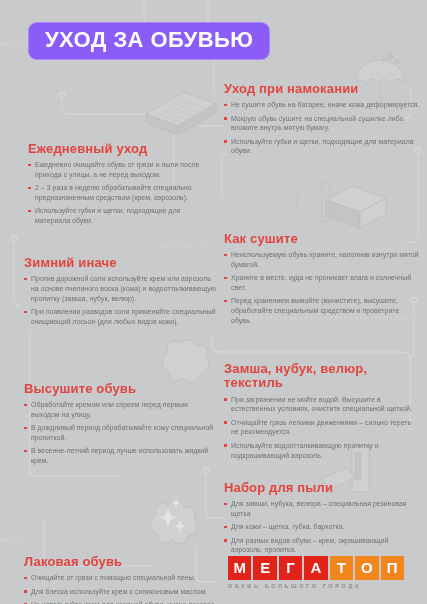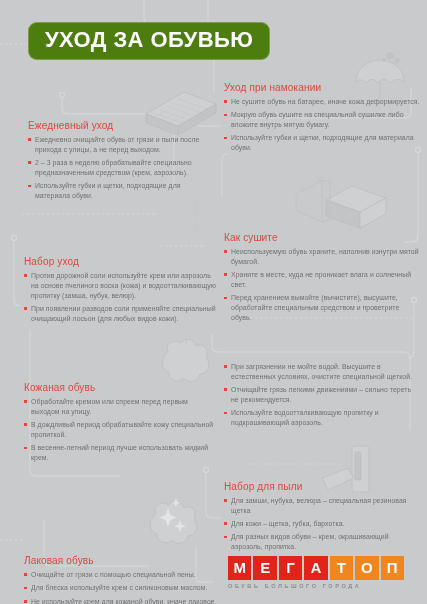--- a/index.html
+++ b/index.html
@@ -12,41 +12,41 @@
     -webkit-font-smoothing:antialiased;
   }
   #poster{position:absolute;inset:0;width:427px;height:604px;}
 
   
   #artwork{position:absolute;left:0;top:0;width:427px;height:604px;pointer-events:none;}
 
   
   .title-pill{
     position:absolute;left:28px;top:22px;
-    background:#4d7c0f;
+    background:#8b5cf6;
     border-radius:9px;
     padding:7px 17px 9px 17px;
     box-shadow:0 0 0 1px rgba(255,255,255,.25) inset;
   }
   .title-pill span{
     display:block;
     color:#ffffff;
     font-size:22px;
     font-weight:bold;
     letter-spacing:.4px;
     line-height:1;
     white-space:nowrap;
   }
 
   
   .block{position:absolute;}
   .block h3{
     margin:0 0 4px 0;
-    font-size:10px;
-    font-weight:normal;
+    font-size:13px;
+    font-weight:bold;
     color:#e2453f;
     letter-spacing:.15px;
     line-height:1.1;
   }
   .block ul{margin:0;padding:0;list-style:none;}
   .block li{
     position:relative;
     padding-left:7px;
     margin-bottom:3.5px;
     font-size:6.9px;
@@ -210,39 +210,39 @@
       <path class="artf2" d="M0 32 L26 22 L32 32 L6 44 Z"></path>
       <path class="art" d="M26 22 L32 32"></path>
     </g>
 
   </svg>
 
   <div class="title-pill">
     <span>УХОД ЗА ОБУВЬЮ</span>
   </div>
 
-  <div class="block col-left" style="left:28px;top:120px;">
+  <div class="block col-left" style="left:28px;top:142px;">
     <h3>Ежедневный уход</h3>
     <ul>
       <li><span class="bullet"></span><span>Ежедневно очищайте обувь от грязи и пыли после прихода с улицы, а не перед выходом.</span></li>
       <li><span class="bullet"></span><span>2 – 3 раза в неделю обрабатывайте специально предназначенным средством (крем, аэрозоль).</span></li>
       <li><span class="bullet"></span><span>Используйте губки и щетки, подходящие для материала обуви.</span></li>
     </ul>
   </div>
 
   <div class="block col-left" style="left:24px;top:256px;width:192px;">
-    <h3>Набор уход</h3>
+    <h3>Зимний иначе</h3>
     <ul>
       <li><span class="bullet"></span><span>Против дорожной соли используйте крем или аэрозоль на основе пчелиного воска (кожа) и водоотталкивающую пропитку (замша, нубук, велюр).</span></li>
       <li><span class="bullet"></span><span>При появлении разводов соли применяйте специальный очищающий лосьон (для любых видов кожи).</span></li>
     </ul>
   </div>
 
   <div class="block col-left" style="left:24px;top:382px;width:192px;">
-    <h3>Кожаная обувь</h3>
+    <h3>Высушите обувь</h3>
     <ul>
       <li><span class="bullet"></span><span>Обработайте кремом или спреем перед первым выходом на улицу.</span></li>
       <li><span class="bullet"></span><span>В дождливый период обрабатывайте кожу специальной пропиткой.</span></li>
       <li><span class="bullet"></span><span>В весенне-летний период лучше использовать жидкий крем.</span></li>
     </ul>
   </div>
 
   <div class="block col-left" style="left:24px;top:555px;width:192px;">
     <h3>Лаковая обувь</h3>
     <ul>
@@ -264,20 +264,21 @@
   <div class="block col-right" style="left:224px;top:232px;">
     <h3>Как сушите</h3>
     <ul>
       <li><span class="bullet"></span><span>Неиспользуемую обувь храните, наполнив изнутри мятой бумагой.</span></li>
       <li><span class="bullet"></span><span>Храните в месте, куда не проникает влага и солнечный свет.</span></li>
       <li><span class="bullet"></span><span>Перед хранением вымойте (вычистите), высушите, обработайте специальным средством и проветрите обувь.</span></li>
     </ul>
   </div>
 
   <div class="block col-right" style="left:224px;top:362px;">
+    <h3>Замша, нубук, велюр, текстиль</h3>
     <ul>
       <li><span class="bullet"></span><span>При загрязнении не мойте водой. Высушите в естественных условиях, очистите специальной щеткой.</span></li>
       <li><span class="bullet"></span><span>Отчищайте грязь легкими движениями – сильно тереть не рекомендуется.</span></li>
       <li><span class="bullet"></span><span>Используйте водоотталкивающую пропитку и подкрашивающий аэрозоль.</span></li>
     </ul>
   </div>
 
   <div class="block col-right" style="left:224px;top:481px;">
     <h3>Набор для пыли</h3>
     <ul>

